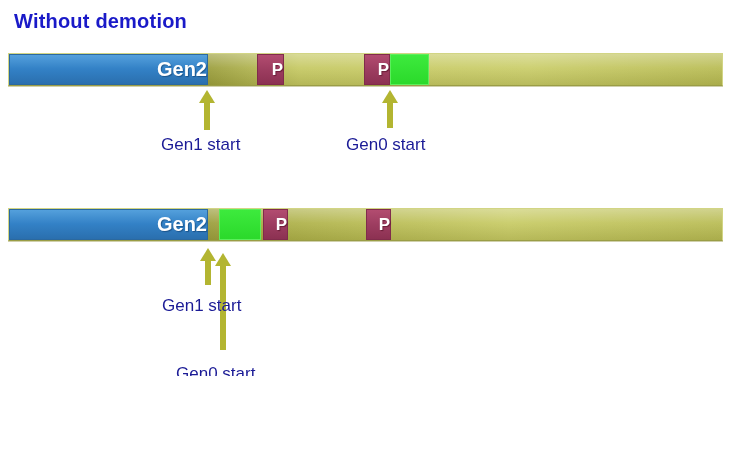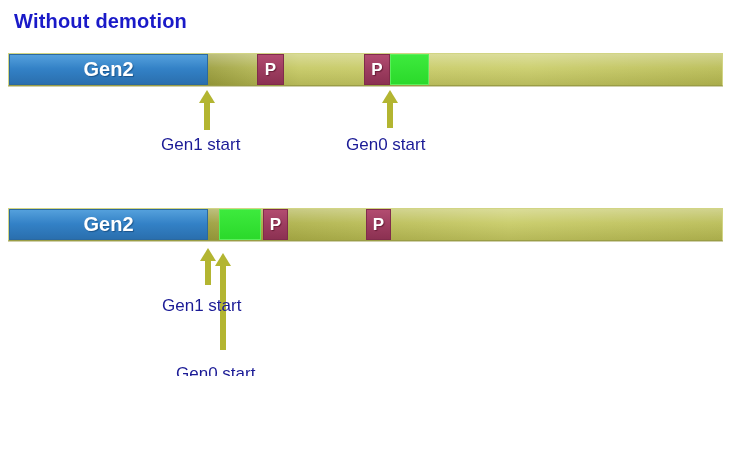--- a/index.html
+++ b/index.html
@@ -20,21 +20,21 @@
   .bar1-bg{
     background:
       linear-gradient(to bottom, rgba(255,255,255,0.32) 0%, rgba(255,255,255,0.05) 45%, rgba(70,70,0,0.14) 100%),
       linear-gradient(to right, #9da040 199px, #c7ca66 290px, #cbce6c 520px, #babd57 714px);
   }
   .bar2-bg{
     background:
       linear-gradient(to bottom, rgba(255,255,255,0.32) 0%, rgba(255,255,255,0.05) 45%, rgba(70,70,0,0.14) 100%),
       linear-gradient(to right, #9da040 199px, #aeb14b 270px, #b6b953 330px, #c9cc68 500px, #babd57 714px);
   }
-  .seg{position:absolute;top:0;bottom:0;box-sizing:border-box;display:flex;align-items:center;justify-content:center;}
+  .seg{position:absolute;top:0;bottom:0;box-sizing:border-box;display:flex;align-items:center;justify-content:flex-end;}
   .gen2{
     left:0;width:199px;
     background:linear-gradient(to bottom,#54a0dc 0%,#3381c6 48%,#2a6fae 100%);
     border:1px solid #2b699f;
     color:#ffffff;font-size:20px;font-weight:bold;
     text-shadow:1px 1px 1px rgba(0,40,80,0.45);
   }
   .pbox{
     background:linear-gradient(to bottom,#b24c70 0%,#9d3d60 50%,#8c3152 100%);
     border:1px solid #802c4b;

